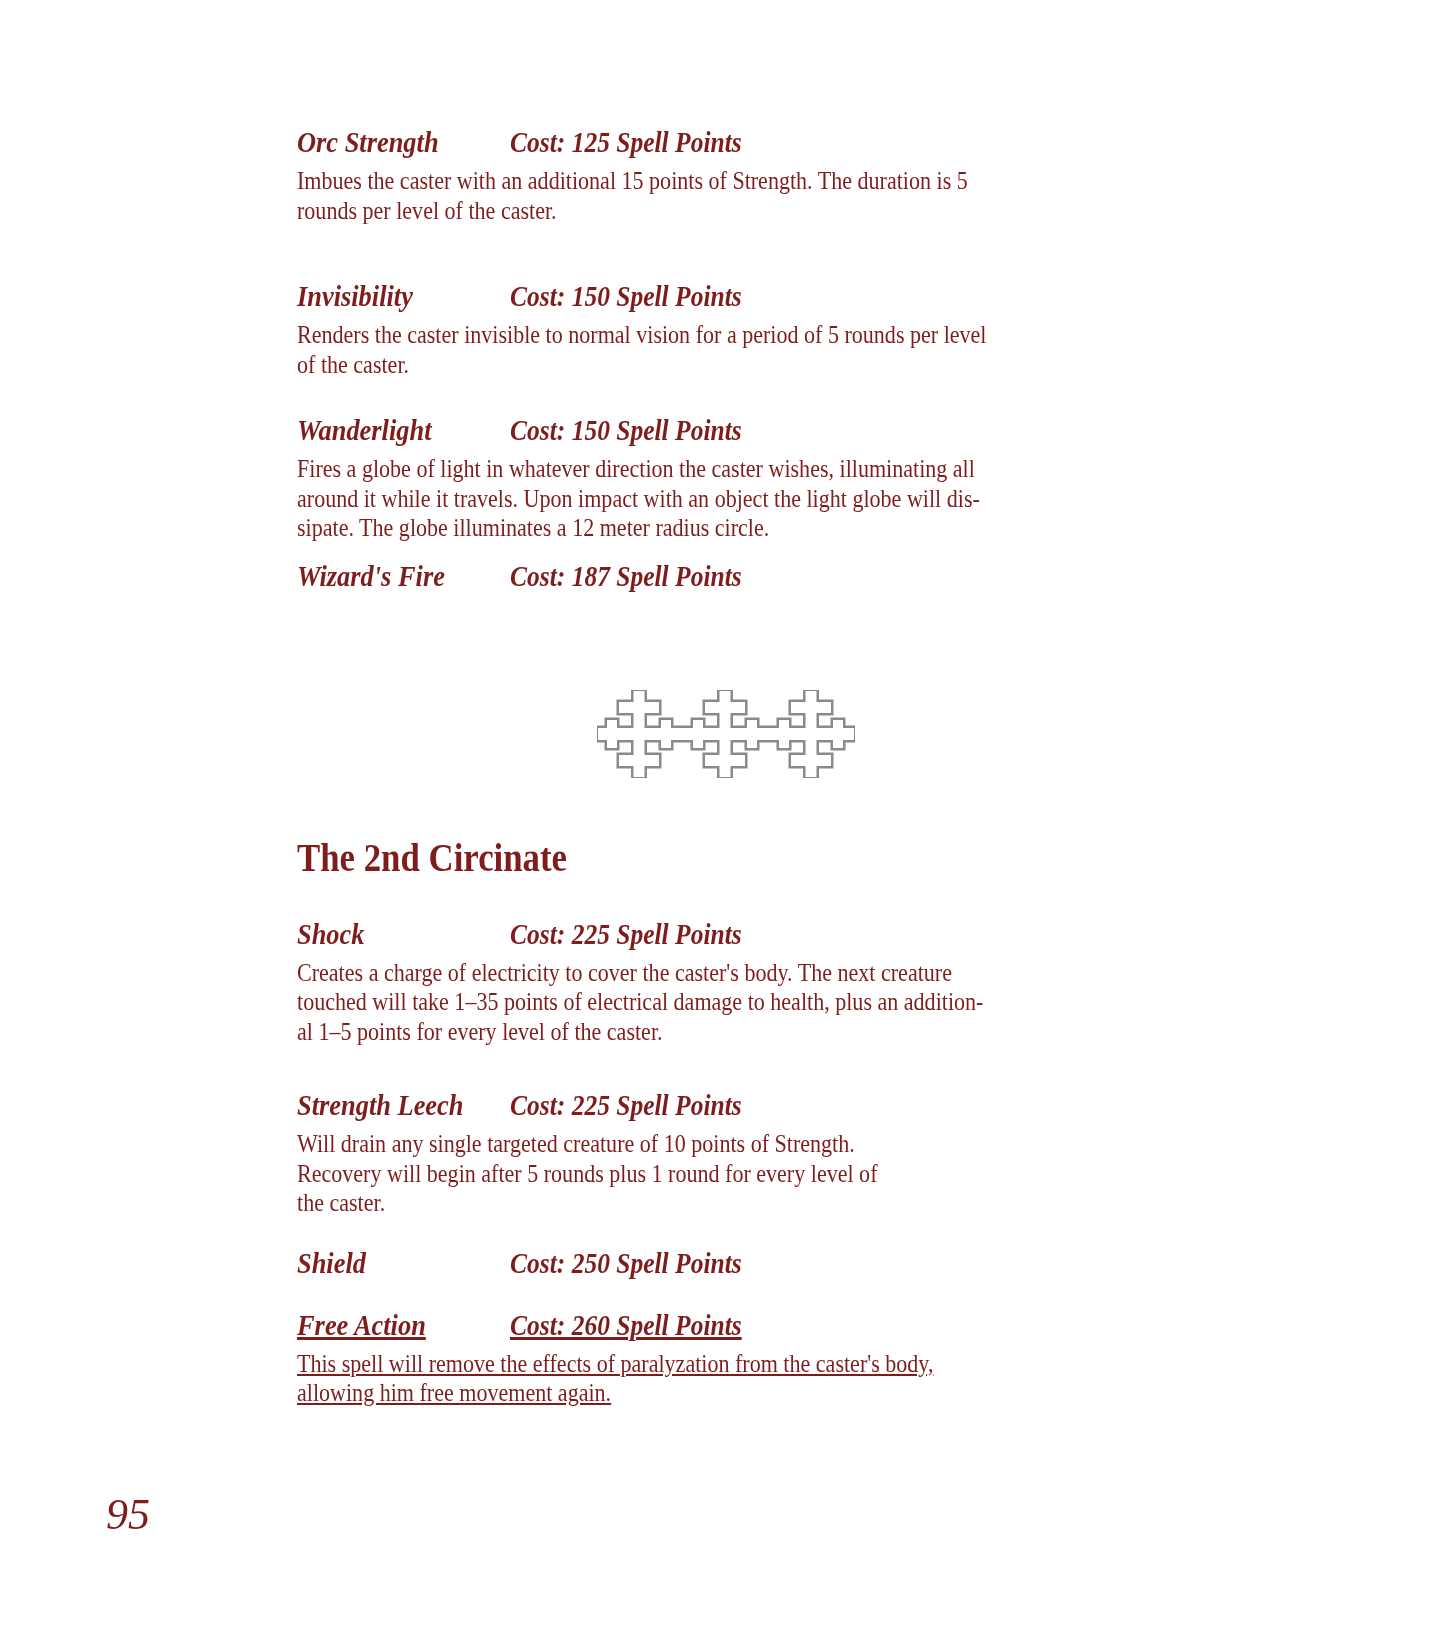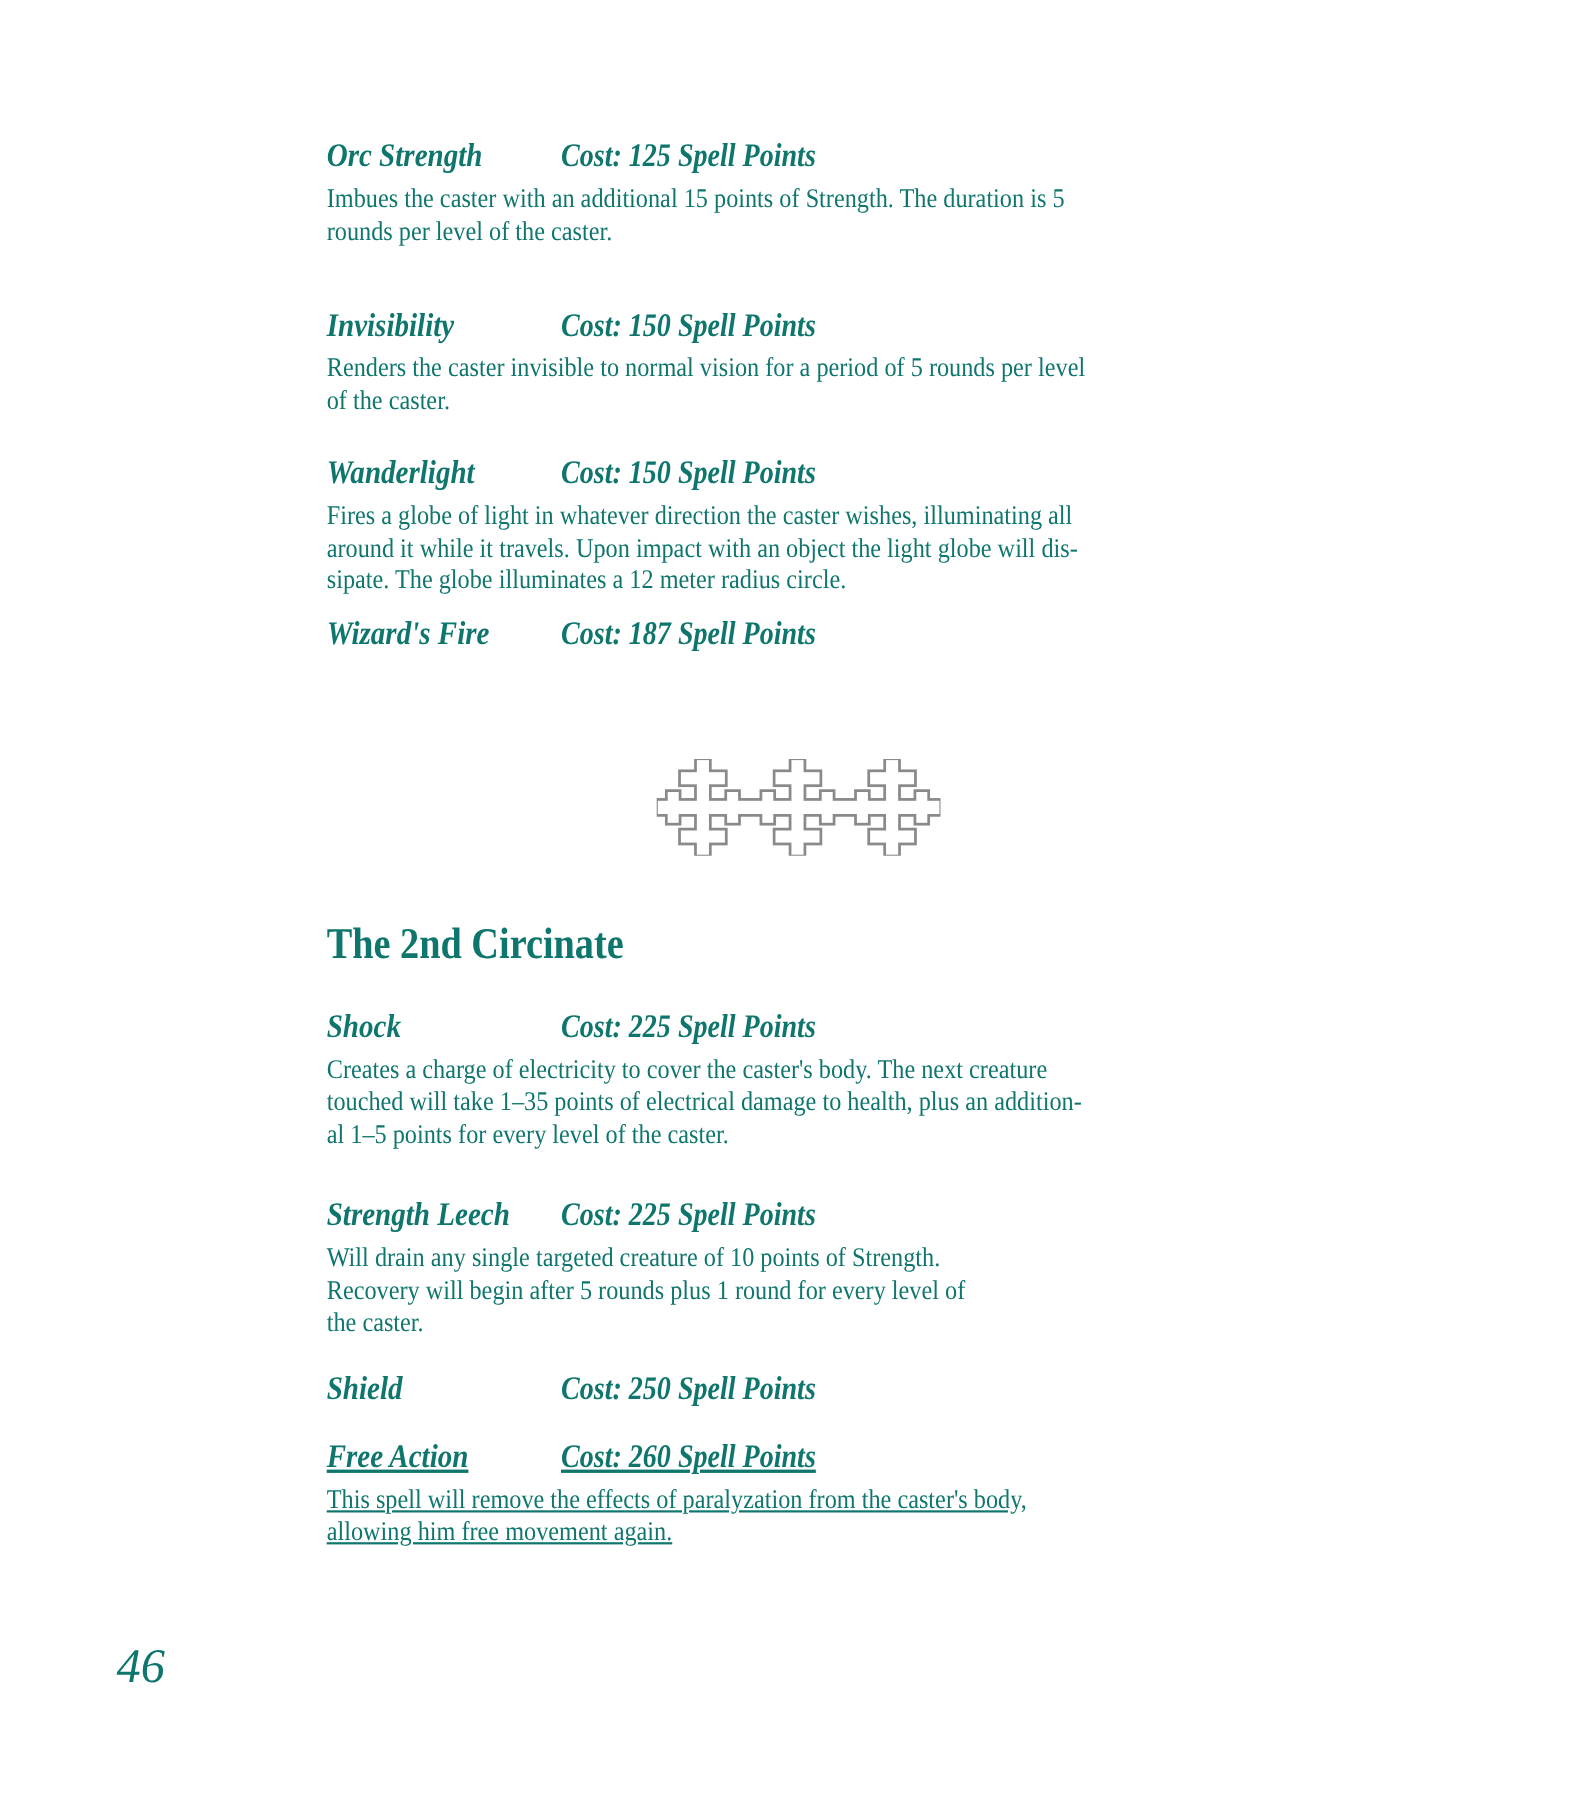--- a/index.html
+++ b/index.html
@@ -1,20 +1,20 @@
 <!DOCTYPE html>
 <html><head>
 <meta charset="utf-8">
 <style>
   html,body{margin:0;padding:0;background:#ffffff;}
   .page{
     position:relative;
     width:1431px;height:1642px;
     background:#ffffff;
-    color:#0f766e;
+    color:#7f1d1d;
     font-family:"Liberation Serif", serif;
     overflow:hidden;
   }
   .content{
     position:absolute;
     left:297px;top:123px;
     width:820px;
   }
   
   .spell-head{
@@ -192,14 +192,14 @@
         <span class="spell-cost">Cost: 260 Spell Points</span>
       </div>
       <div class="spell-body">
         <div class="body-line">This spell will remove the effects of paralyzation from the caster's body,</div>
         <div class="body-line">allowing him free movement again.</div>
       </div>
     </section>
 
   </div>
 
-  <div class="pagenum">46</div>
+  <div class="pagenum">95</div>
 </div>
 
 </body></html>

